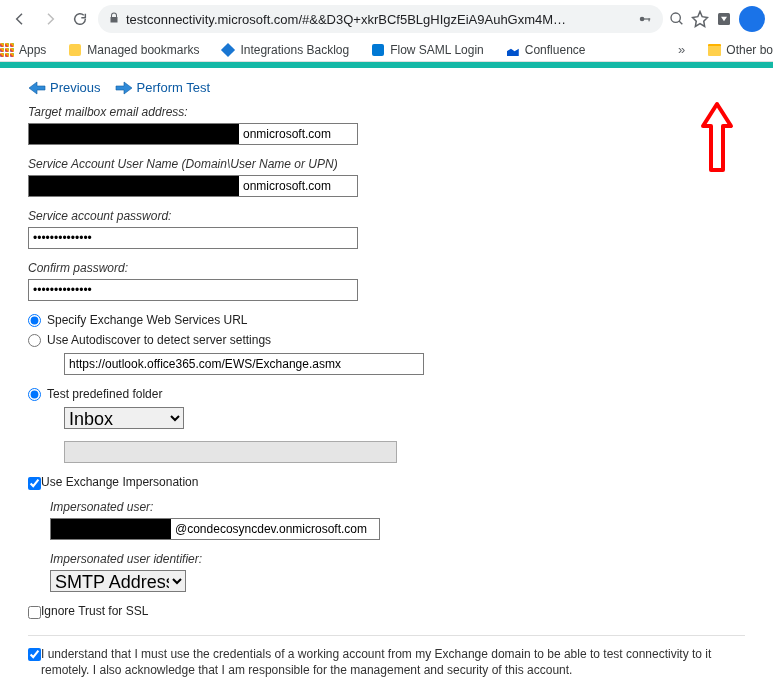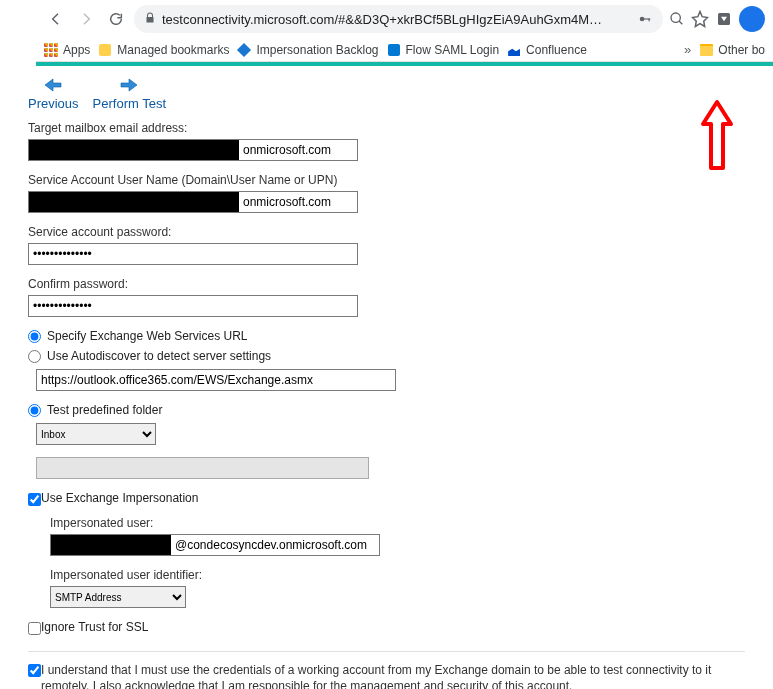--- a/index.html
+++ b/index.html
@@ -1,61 +1,61 @@
 <!DOCTYPE html>
 <html><head>
   <meta charset="utf-8">
   <style>
     * { box-sizing: border-box; margin: 0; padding: 0; }
     body { font-family: "Segoe UI", Arial, sans-serif; font-size: 12px; color: #222; background: #fff; width: 773px; }
     
     
-    .chrome-top { border-bottom: 4px solid #14b8a6; margin-left: 36px; }
+    .chrome-top { border-bottom: 6px solid #14b8a6; }
     .toolbar { display: flex; align-items: center; padding: 5px 8px; gap: 6px; }
     .nav-btn { width: 24px; height: 24px; display: flex; align-items:center; justify-content:center; color: #5f6368; cursor: pointer; border-radius: 50%; }
     .nav-btn.disabled-arrow { color: #bdbdbd; }
     .url-bar { flex: 1; display: flex; align-items:center; background: #f1f3f4; border-radius: 14px; padding: 4px 10px; height: 28px; font-size: 13px; color: #3c4043; gap: 6px; overflow:hidden; }
     .lock-icon { font-size: 12px; color: #5f6368; }
     .url-text { flex:1; white-space: nowrap; overflow:hidden; text-overflow: ellipsis; color: #202124; }
     .star-icon, .zoom-icon, .key-icon, .ext-icon, .avatar-circle { color: #5f6368; display:flex; align-items:center; justify-content:center; }
     .avatar-circle { width: 26px; height: 26px; border-radius: 50%; background: #1a73e8; flex-shrink:0; overflow:hidden; }
     
-    .bookmarks-bar { display: flex; align-items:flex-end; padding: 4px 8px; gap: 8px; font-size: 12px; color: #3c4043; border-bottom: 1px solid #e0e0e0; }
+    .bookmarks-bar { display: flex; align-items:flex-end; padding: 4px 0; gap: 22px; font-size: 12px; color: #3c4043; border-bottom: 1px solid #e0e0e0; }
     .apps-icon { display: grid; grid-template-columns: repeat(3,4px); grid-template-rows: repeat(3,4px); gap: 1px; }
     .apps-icon span { width:4px; height:4px; background: linear-gradient(45deg,#4285f4,#ea4335,#fbbc05,#34a853); border-radius: 1px; }
     .bm-item { display:flex; align-items:center; gap:5px; cursor:pointer; }
     .bm-icon { width: 14px; height: 14px; display:inline-flex; align-items:center; justify-content:center; }
     .bm-icon.yellow::before { content:""; width:12px; height:12px; background:#ffd04c; border-radius:2px; display:block; }
     .bm-icon.blue-diamond::before { content:""; width:10px; height:10px; background:#1976d2; display:block; transform: rotate(45deg); }
     .bm-icon.flow::before { content:""; width:12px; height:12px; background:#0078d4; border-radius:2px; display:block; }
     .bm-icon.confluence::before { content:""; width:12px; height:12px; background:#0052cc; display:block; clip-path: polygon(0 60%, 35% 40%, 65% 60%, 100% 40%, 100% 100%, 0 100%); }
     .bm-icon.folder::before { content:""; width:13px; height:10px; background:#ffd04c; border-radius:1px; display:block; border-top:2px solid #ffb300; }
     .chev { color:#5f6368; font-size:13px; }
     
     
     .page { padding: 0 2px; position: relative; }
     .page-header { display:flex; justify-content: space-between; align-items:center; padding: 12px 12px 10px 26px; }
     .page-title { font-size: 14px; font-weight: 600; color: #262626; }
     .hdr-actions { display:flex; gap: 14px; align-items:center; }
-    .hdr-link { display:flex; align-items:center; gap:4px; color:#0b5aa3; font-size: 13px; cursor:pointer;flex-direction:column; }
+    .hdr-link { display:flex; align-items:center; gap:4px; color:#0b5aa3; font-size: 13px; cursor:pointer; }
     .arrow-icon { width:18px; height:14px; display:inline-flex; align-items:center; justify-content:center; }
     .arrow-icon svg { display:block; }
     
     .form-area { padding: 0 26px 20px 26px; }
     .fld { margin-bottom: 12px; }
-    .lbl { display:block; font-size: 12px; margin-bottom: 4px; color:#333; }
+    .lbl { display:block; font-size: 12px; margin-bottom: 4px; color:#333;font-style:italic; }
     .txt-input { width: 330px; height: 22px; border: 1px solid #7a7a7a; padding: 2px 4px; font-size: 12px; font-family: inherit; }
     .txt-input.black-mask-val { padding-left: 214px; background: linear-gradient(to right, #000 0, #000 210px, #fff 210px); }
     .txt-input.black-mask-imp { padding-left: 124px; background: linear-gradient(to right, #000 0, #000 120px, #fff 120px); }
     
     .radio-row { display:flex; align-items:center; gap: 6px; margin: 6px 0; font-size:12px; }
     .radio-row input[type=radio] { margin:0; }
-    .indent { margin-left: 8px; }
+    .indent { margin-left: 36px; }
     .url-input { width: 360px; height: 22px; border: 1px solid #7a7a7a; padding: 2px 4px; font-size: 12px; }
-    .sel { width: 120px; height: 22px; border:1px solid #7a7a7a; font-size:10px; background:#f0f0f0; }
+    .sel { width: 120px; height: 22px; border:1px solid #7a7a7a; font-size:18px; background:#f0f0f0; }
     .sel-sm { width: 136px; }
     .folder-id-input { width: 333px; height: 22px; background:#e5e5e5; border:1px solid #aaa; }
     
     .chk-row { display:flex; align-items:flex-start; margin: 10px 0; font-size:12px; }
     .chk-row input[type=checkbox] { margin-top:2px; }
     
     .sub-sect { margin-left: 22px; margin-top: 6px; }
     .hr { border:0; border-top:1px solid #e0e0e0; margin: 16px 0 10px 0; }
     .ack-text { font-size: 12px; line-height: 1.35; color:#333; }
     
@@ -133,21 +133,21 @@
           <span></span>
         </span>
       <span>Apps</span>
     </div>
     <div class="bm-item">
       <span class="bm-icon yellow"></span>
       <span>Managed bookmarks</span>
     </div>
     <div class="bm-item">
       <span class="bm-icon blue-diamond"></span>
-      <span>Impersonation Backlog</span>
+      <span>Integrations Backlog</span>
     </div>
     <div class="bm-item">
       <span class="bm-icon flow"></span>
       <span>Flow SAML Login</span>
     </div>
     <div class="bm-item">
       <span class="bm-icon confluence"></span>
       <span>Confluence</span>
     </div>
     <span style="flex:1"></span>

